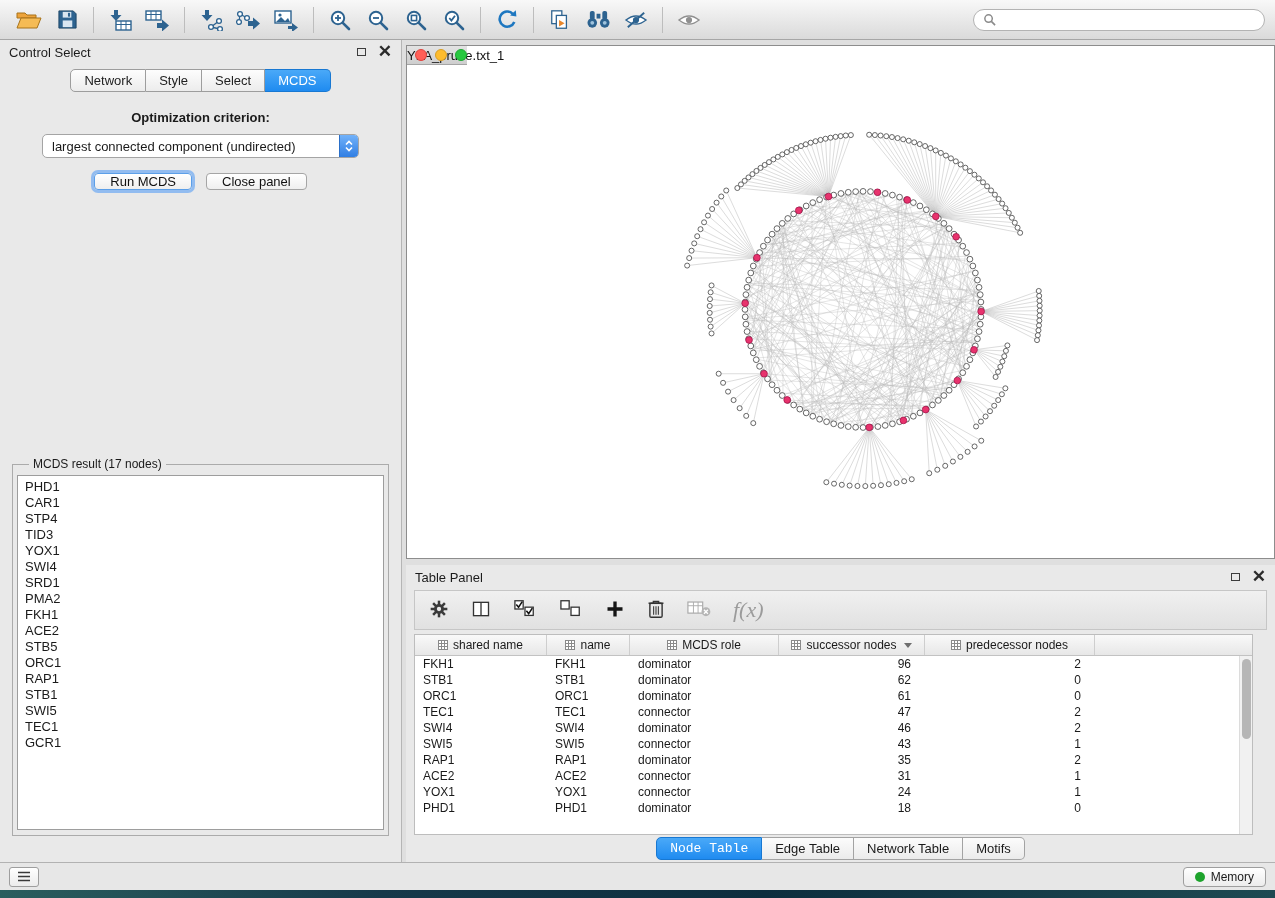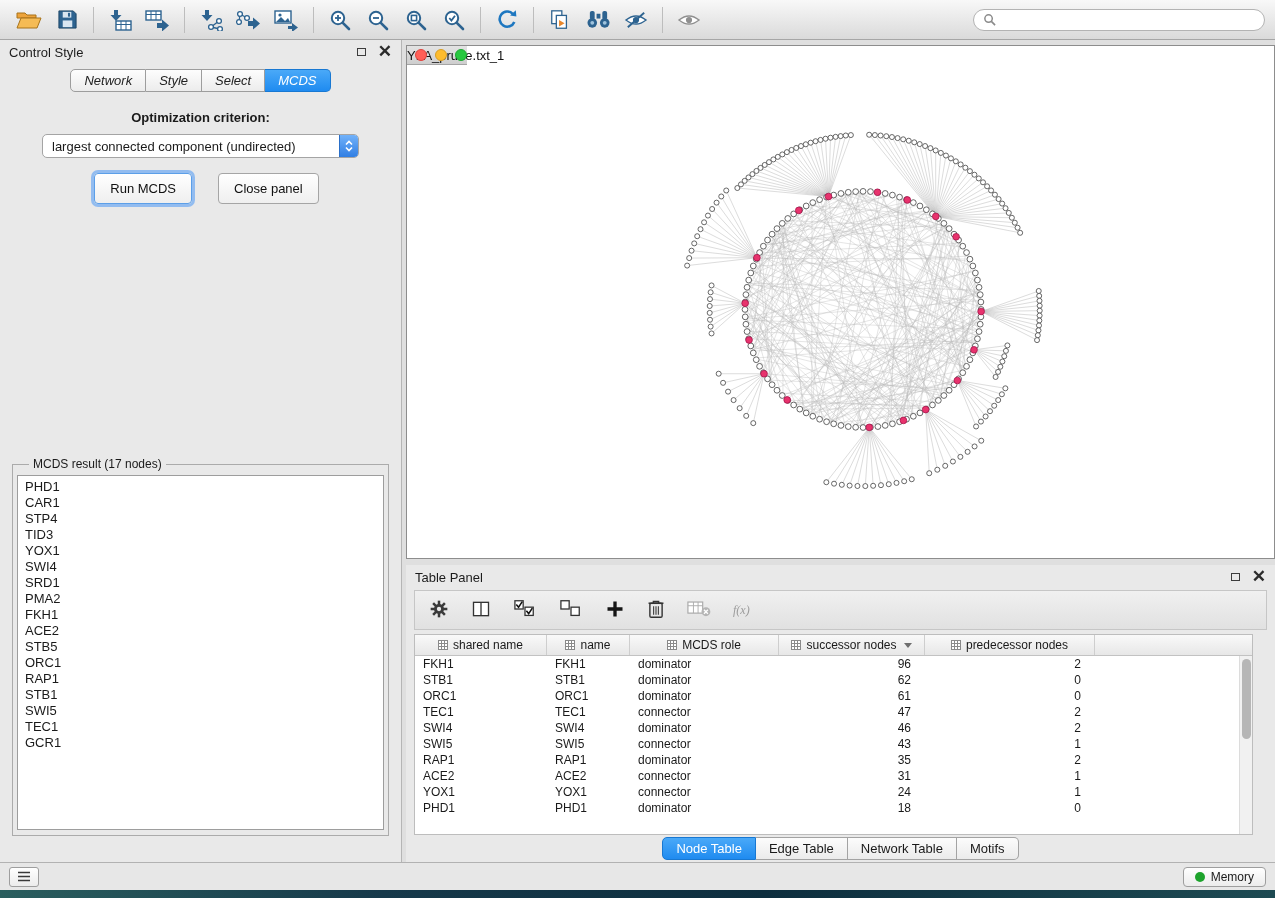--- a/index.html
+++ b/index.html
@@ -25,21 +25,21 @@
   }
   .search-box input { border:none; outline:none; flex:1; font-size:12px; background:transparent; }
   
   .main { display:flex; height:822px; }
   
   .control-panel { width:402px; background:#e9e9e9; border-right:1px solid #b5b5b5; display:flex; flex-direction:column; }
   .panel-header { height:24px; display:flex; align-items:center; padding:0 9px; font-size:13px; color:#1c1c1c; flex:none; }
   .panel-header .spacer { flex:1; }
   .float-icon { width:9px; height:8px; border:1.5px solid #3c3c3c; margin-right:12px; }
   .close-icon { font-size:17px; font-weight:bold; color:#2b2b2b; line-height:14px; }
-  .cp-tabs { display:flex; justify-content:center; margin:5px 0 2px; flex:none;font-style:italic; }
+  .cp-tabs { display:flex; justify-content:center; margin:5px 0 2px; flex:none; }
   .cp-tab {
     font-size:13px; padding:3px 13px; border:1px solid #9d9d9d; border-left:none;
     background:linear-gradient(#fdfdfd,#ececec); color:#222;
   }
   .cp-tab:first-child { border-left:1px solid #9d9d9d; border-radius:5px 0 0 5px; }
   .cp-tab:last-child { border-radius:0 5px 5px 0;text-align:right; }
   .cp-tab.active { background:linear-gradient(#4aa9f8,#1f8bf0); border-color:#1878d2; color:#fff; }
   .cp-inner { flex:1; display:flex; flex-direction:column; padding:0 12px; }
   .opt-label { text-align:center; font-size:13px; margin:16px 0 9px;font-weight:bold; }
   .dropdown {
@@ -48,22 +48,22 @@
     overflow:hidden;
   }
   .dd-value { flex:1; white-space:nowrap; }
   .dd-stepper {
     width:19px; height:24px; margin-left:4px; flex:none;
     background:linear-gradient(#74b4fb,#2e7ce2); border-left:1px solid #2a6fc8;
     display:flex; align-items:center; justify-content:center;
   }
   .btn-row { display:flex; justify-content:center; gap:14px; margin:15px 0 12px; }
   .btn {
-    font-size:13px; padding:7px 15px; border:1px solid #a5a5a5; border-radius:4px;
-    background:linear-gradient(#ffffff,#efefef); color:#111;margin-left:12px;
+    font-size:13px; padding:0 15px; border:1px solid #a5a5a5; border-radius:4px;
+    background:linear-gradient(#ffffff,#efefef); color:#111;
   }
   .btn.focus { box-shadow:0 0 0 3px rgba(100,165,245,.65); border-color:#5c9fe8; }
   .result-group {
     margin-top:auto; margin-bottom:26px; position:relative;
     border:1px solid #ababab; height:372px; padding:10px 4px 5px 4px;
   }
   .group-legend { position:absolute; top:-8px; left:16px; background:#e9e9e9; padding:0 4px; font-size:12px; }
   .result-list {
     background:#fff; border:1px solid #9d9d9d; height:100%; overflow:hidden;
     padding:3px 0 0 7px; font-size:13px;
@@ -83,38 +83,38 @@
   .light-green { background:#28c840; border:1px solid #1da832; }
   .nw-title { position:absolute; left:0; right:0; text-align:center; font-size:13px; color:#111; }
   .network-canvas { flex:1; width:100%; display:block; background:#fff; }
   
   .table-panel { flex:1; margin-top:6px; background:#e9e9e9; display:flex; flex-direction:column; }
   .tp-toolbar {
     height:40px; margin:1px 8px 0 8px; flex:none;
     background:linear-gradient(#f0f0f0,#e1e1e1); border:1px solid #c6c6c6;
     display:flex; align-items:center; gap:22px; padding:0 14px;
   }
-  .fx-label { font-family:"Liberation Serif", serif; font-style:italic; font-size:12px; color:#9b9b9b; }
+  .fx-label { font-family:"Liberation Serif", serif; font-style:italic; font-size:22px; color:#9b9b9b; }
   .table-wrap { margin:4px 22px 0 8px; flex:1; background:#fff; border:1px solid #bdbdbd; position:relative; overflow:hidden; }
   .thead { display:flex; height:21px; background:linear-gradient(#f9f9f9,#e7e7e7); border-bottom:1px solid #c2c2c2; font-size:12px; }
   .th { display:flex; align-items:center; justify-content:center; gap:5px; border-right:1px solid #cecece; }
   .c-shared { width:132px; } .c-name { width:83px; } .c-role { width:149px; }
   .c-succ { width:146px; } .c-pred { width:170px; }
   .sort-caret { width:0; height:0; border-left:4px solid transparent; border-right:4px solid transparent; border-top:5px solid #6e6e6e; margin-left:2px; }
   .trow { display:flex; height:16px; align-items:center; font-size:12px; }
   .td { padding:0 8px; overflow:hidden; white-space:nowrap; }
   .td.num { text-align:right; padding-right:14px; }
   .vscroll { position:absolute; right:0; top:21px; bottom:0; width:13px; background:#f1f1f1; border-left:1px solid #dcdcdc; }
   .vthumb { position:absolute; top:3px; left:2px; width:9px; height:80px; background:#b6b6b6; border-radius:5px; }
   .tp-tabs { height:27px; display:flex; justify-content:center; align-items:center; flex:none; }
   .tp-tab {
     font-size:13px; padding:3px 13px; border:1px solid #a3a3a3; border-left:none;
     background:linear-gradient(#fcfcfc,#ebebeb);
   }
-  .tp-tab:first-child { border-left:1px solid #a3a3a3; border-radius:5px 0 0 5px; }
+  .tp-tab:first-child { border-left:1px solid #a3a3a3; border-radius:5px 0 0 5px;font-family:Liberation Mono, monospace; }
   .tp-tab:last-child { border-radius:0 5px 5px 0; }
   .tp-tab.active { background:linear-gradient(#4aa9f8,#1f8bf0); border-color:#1878d2; color:#fff; }
   
   .statusbar { height:28px; background:#e7e7e7; border-top:1px solid #b2b2b2; display:flex; align-items:center; padding:0 9px;justify-content:center; }
   .menu-btn { width:30px; height:20px; border:1px solid #9e9e9e; border-radius:3px; background:linear-gradient(#fff,#ececec); display:flex; align-items:center; justify-content:center; }
   .memory-btn { margin-left:auto; display:flex; align-items:center; gap:6px; border:1px solid #9e9e9e; border-radius:4px; background:linear-gradient(#fff,#ececec); padding:2px 11px; font-size:12px; }
   .mem-dot { width:10px; height:10px; border-radius:50%; background:#1da32c; }
   .desktop-strip { height:8px; background:linear-gradient(90deg,#2a5e5e,#16394a 30%,#0d2e3e 60%,#1d4a52); }
 </style>
 </head>
@@ -265,21 +265,21 @@
       <line x1="9" y1="9" x2="13" y2="13" stroke="#8b8b8b" stroke-width="1.8"></line>
     </svg>
     <input value="" placeholder="" style="">
   </div>
 </div>
 
 <div class="main">
 
   <div class="control-panel">
     <div class="panel-header">
-      <span>Control Style</span>
+      <span>Control Select</span>
       <span class="spacer"></span>
       <span class="float-icon"></span>
       <span class="close-icon">✕</span>
     </div>
     <div class="cp-tabs">
       <div class="cp-tab">Network</div>
       <div class="cp-tab">Style</div>
       <div class="cp-tab">Select</div>
       <div class="cp-tab active">MCDS</div>
     </div>

